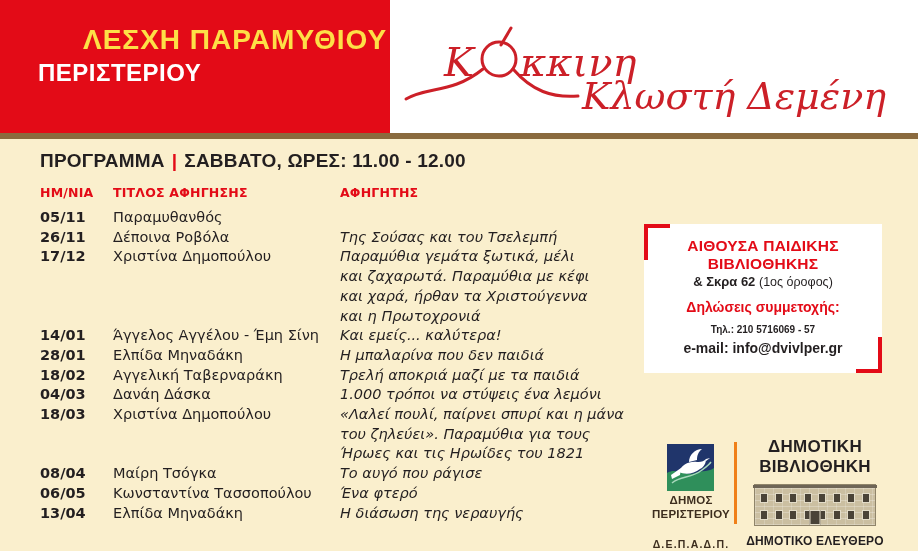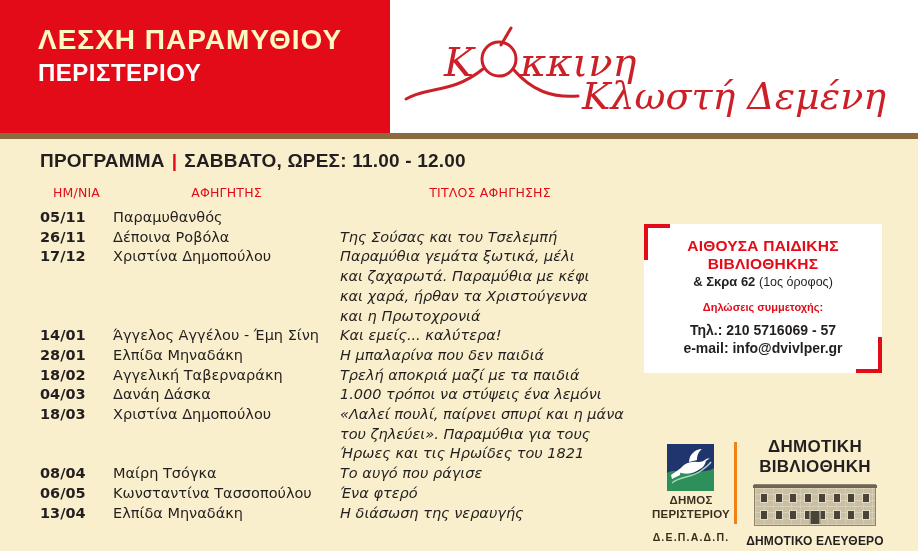--- a/index.html
+++ b/index.html
@@ -3,61 +3,61 @@
 <meta charset="utf-8">
 <title></title>
 <style>
   html,body{margin:0;padding:0;}
   .page{position:relative;width:918px;height:551px;background:#faefcd;overflow:hidden;
         font-family:"Liberation Sans",sans-serif;color:#231f20;}
 
   
   .banner-red{position:absolute;left:0;top:0;width:390px;height:133px;background:#e30b17;
               box-sizing:border-box;padding:24px 0 0 38px;}
-  .banner-l1{font-size:28px;font-weight:bold;color:#fef9c3;letter-spacing:1px;line-height:1.15;}
+  .banner-l1{font-size:28px;font-weight:bold;color:#fde047;letter-spacing:1px;line-height:1.15;margin-left:45px;}
   .banner-l2{font-size:24px;font-weight:bold;color:#fff;letter-spacing:0.5px;line-height:1.1;margin-top:5px;}
   .banner-l3{font-size:24px;font-weight:bold;color:#fff;letter-spacing:0.5px;line-height:1.1;margin-top:4px;}
   .banner-white{position:absolute;left:390px;top:0;width:528px;height:133px;background:#ffffff;}
   .header-rule{position:absolute;left:0;top:133px;width:918px;height:6px;background:#8a6a3e;}
   .logo-svg{position:absolute;left:400px;top:2px;width:512px;height:128px;}
   .logo-text{font-family:"DejaVu Serif",serif;font-style:italic;fill:#cc2028;}
 
   
   .program-line{position:absolute;left:40px;top:150px;font-size:19px;font-weight:bold;letter-spacing:0.2px;}
   .program-line .divider{color:#e30b17;margin:0 7px;font-weight:bold;}
   .col-headers{position:absolute;left:40px;top:185px;width:600px;display:grid;
-               grid-template-columns:73px 227px 1fr;color:#e30b17;font-weight:normal;
-               font-size:12.5px;font-family:"DejaVu Sans",sans-serif;letter-spacing:0.2px;text-align:center;}
+               grid-template-columns:73px 227px 1fr;color:#e30b17;font-weight:bold;
+               font-size:12.5px;font-family:"DejaVu Sans",sans-serif;letter-spacing:0.2px;}
   .rows{position:absolute;left:40px;top:208px;width:600px;font-family:"DejaVu Sans",sans-serif;
         font-size:14.5px;line-height:19.7px;}
   .t-row{display:grid;grid-template-columns:73px 227px 1fr;align-items:start;}
   .t-date{font-weight:bold;}
   .t-title{font-style:italic;}
 
   
   .info-box{position:absolute;left:644px;top:224px;width:238px;height:149px;background:#fff;
             display:flex;flex-direction:column;align-items:center;justify-content:flex-start;
             box-sizing:border-box;padding-top:13px;text-align:center;}
   .ib-title{color:#e30b17;font-weight:bold;font-size:15.5px;line-height:18px;letter-spacing:0.2px;}
   .ib-addr{font-size:13px;font-weight:bold;line-height:18px;margin-top:7px;}
   .ib-addr2{font-size:13px;font-weight:bold;line-height:18px;}
   .ib-addr2 .light{font-weight:normal;font-size:12.5px;}
-  .ib-signup{color:#e30b17;font-weight:bold;font-size:11px;margin-top:7px;line-height:19px;}
-  .ib-phone{font-size:14px;font-weight:bold;margin-top:4px;line-height:18px;}
+  .ib-signup{color:#e30b17;font-weight:bold;font-size:14px;margin-top:7px;line-height:19px;}
+  .ib-phone{font-size:10px;font-weight:bold;margin-top:4px;line-height:18px;}
   .ib-email{font-size:14px;font-weight:bold;line-height:18px;}
   .bracket-tl{position:absolute;left:644px;top:224px;width:26px;height:36px;box-sizing:border-box;
               border-left:4px solid #e30b17;border-top:4px solid #e30b17;}
   .bracket-br{position:absolute;left:856px;top:337px;width:26px;height:36px;box-sizing:border-box;
               border-right:4px solid #e30b17;border-bottom:4px solid #e30b17;}
 
   
   .dove-svg{position:absolute;left:667px;top:444px;width:47px;height:47px;}
   .muni-text{position:absolute;left:639px;top:494px;width:104px;text-align:center;
              color:#3d2e1e;font-weight:bold;font-size:11.5px;line-height:13.5px;letter-spacing:0.2px;}
-  .muni-org{margin-top:10px;font-size:10.5px;letter-spacing:1.2px;}
+  .muni-org{margin-top:17px;font-size:10.5px;letter-spacing:1.2px;}
   .orange-divider{position:absolute;left:734px;top:442px;width:3px;height:82px;background:#f08019;}
   .lib-block{position:absolute;left:746px;top:437px;width:138px;text-align:center;font-weight:bold;}
   .lib-label{font-size:17px;letter-spacing:0.3px;}
   .building{position:relative;margin:7px auto 8px;width:122px;height:42px;background:#cbbfa1;
             border:1px solid #8f8469;box-sizing:border-box;
             background-image:repeating-linear-gradient(0deg,rgba(255,255,255,0.25) 0 1px,transparent 1px 6px),
                              repeating-linear-gradient(90deg,rgba(255,255,255,0.18) 0 1px,transparent 1px 9px);}
   .building .roof{position:absolute;left:-2px;right:-2px;top:0;height:3px;background:#6e6556;}
   .win-row{position:absolute;left:5px;right:5px;display:flex;justify-content:space-between;}
   .win-row.r1{top:8px;}
@@ -88,22 +88,22 @@
     <text class="logo-text" x="120" y="74" font-size="40">κκινη</text>
     <text class="logo-text" x="182" y="107" font-size="38">Κλωστή Δεμένη</text>
   </svg>
 
   <div class="program-line">
     <span>ΠΡΟΓΡΑΜΜΑ</span><span class="divider">|</span><span>ΣΑΒΒΑΤΟ, ΩΡΕΣ: 11.00 - 12.00</span>
   </div>
 
   <div class="col-headers">
     <span>ΗΜ/ΝΙΑ</span>
+    <span>ΤΙΤΛΟΣ ΑΦΗΓΗΣΗΣ</span>
     <span>ΑΦΗΓΗΤΗΣ</span>
-    <span>ΤΙΤΛΟΣ ΑΦΗΓΗΣΗΣ</span>
   </div>
 
   <div class="rows">
       <div class="t-row">
         <div class="t-date">05/11</div>
         <div class="t-narr">Παραμυθανθός</div>
       </div>
       <div class="t-row">
         <div class="t-date">26/11</div>
         <div class="t-narr">Δέποινα Ροβόλα</div>

